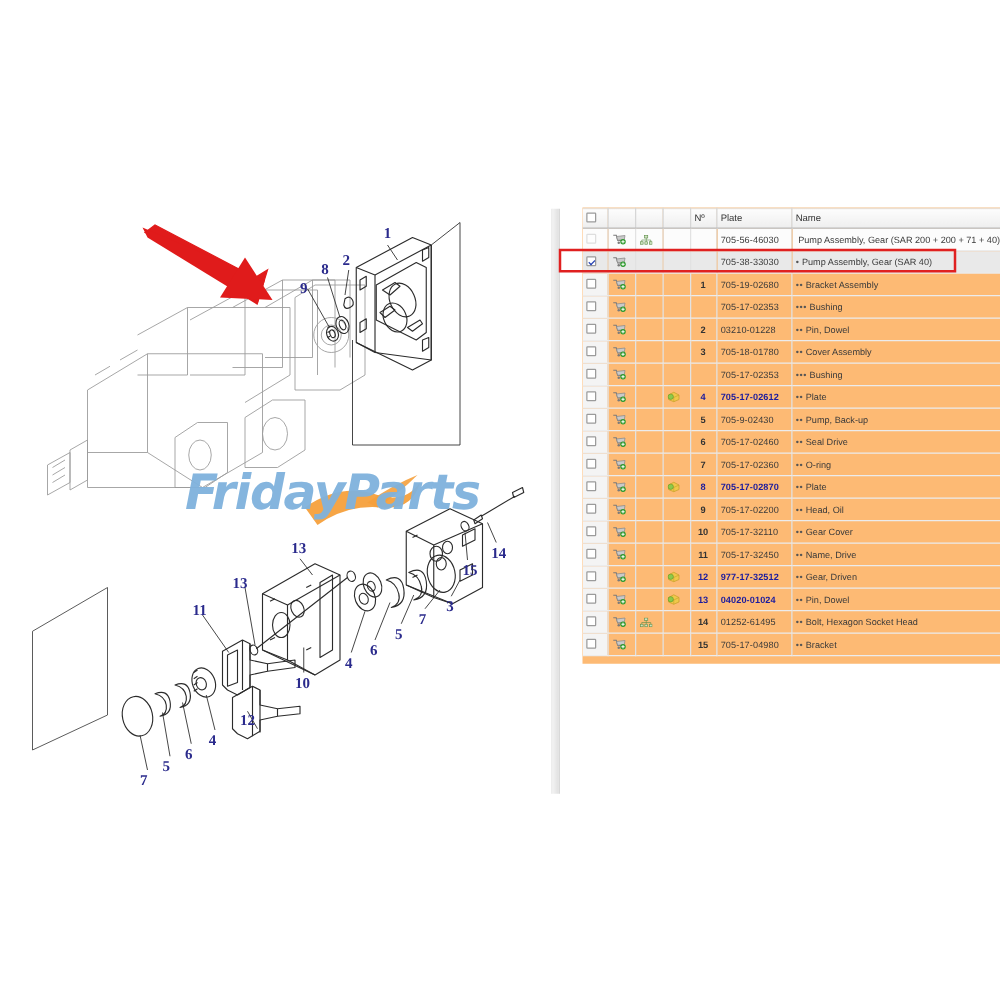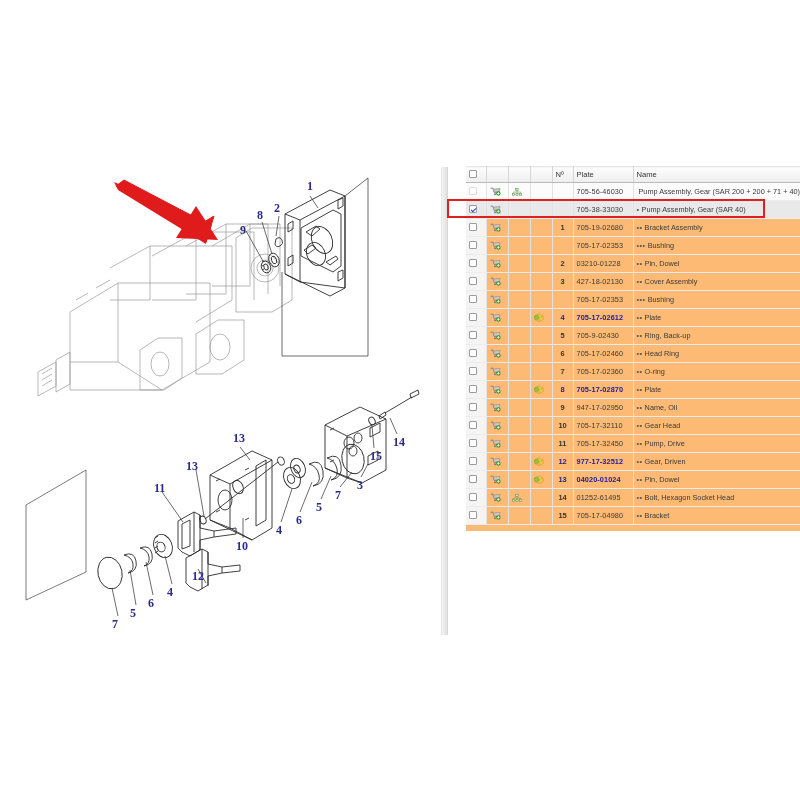--- a/index.html
+++ b/index.html
@@ -280,20 +280,27 @@
     <span class="callout" style="left:316px;top:501px;">5</span>
     <span class="callout" style="left:335px;top:489px;">7</span>
     <span class="callout" style="left:357px;top:479px;">3</span>
     <span class="callout" style="left:393px;top:436px;">14</span>
     <span class="callout" style="left:370px;top:450px;">15</span>
     <span class="callout" style="left:167px;top:586px;">4</span>
     <span class="callout" style="left:148px;top:597px;">6</span>
     <span class="callout" style="left:130px;top:607px;">5</span>
     <span class="callout" style="left:112px;top:618px;">7</span>
 
+    <div id="watermark">
+      <svg width="270" height="48" viewBox="0 0 270 48">
+        <path d="M96 34 q28 -20 58 -10 q22 7 34 -10 q-6 22 -30 20 q-28 -3 -52 14 Z" fill="#f5a03c" opacity="0.95"></path>
+        <path d="M146 30 q20 -14 40 -22 q-14 14 -32 26 Z" fill="#f5a03c" opacity="0.9"></path>
+      </svg>
+      <span class="wm-text">FridayParts</span>
+    </div>
   </div>
 
   <div id="splitter"></div>
 
   <div id="table-panel">
     <table class="parts">
       <colgroup>
         <col class="c-chk">
           <col class="c-ic1">
           <col class="c-ic2">
@@ -415,21 +422,21 @@
                   <path d="M0.6 1.2 L3 1.2 L4.2 5.4 L9.6 5.4" fill="none" stroke="#7a7a7a" stroke-width="0.9"></path>
                   <path d="M3.2 2.2 L10 1.4 L9.4 4.8 L4.1 5.2 Z" fill="#c9c9c9" stroke="#8a8a8a" stroke-width="0.6"></path>
                   <circle cx="5" cy="7.2" r="1" fill="#7a7a7a"></circle>
                   <circle cx="8.6" cy="7.2" r="1" fill="#7a7a7a"></circle>
                   <circle cx="8.4" cy="6.4" r="2.2" fill="#2e9b2e"></circle>
                   <path d="M8.4 5.1 L8.4 7.7 M7.1 6.4 L9.7 6.4" stroke="#fff" stroke-width="0.8"></path>
                 </svg></span></td>
             <td></td>
             <td></td>
             <td class="nr">3</td>
-            <td class="num">427-18-02130</td>
+            <td class="num">705-18-01780</td>
             <td class="name"><span class="dots">••</span><span>Cover Assembly</span></td>
             <td></td>
           </tr>
           <tr>
             <td class="col-chk"><span class="cbx"></span></td>
             <td><span class="ico ico-cart"><svg width="11" height="9" viewBox="0 0 11 9">
                   <path d="M0.6 1.2 L3 1.2 L4.2 5.4 L9.6 5.4" fill="none" stroke="#7a7a7a" stroke-width="0.9"></path>
                   <path d="M3.2 2.2 L10 1.4 L9.4 4.8 L4.1 5.2 Z" fill="#c9c9c9" stroke="#8a8a8a" stroke-width="0.6"></path>
                   <circle cx="5" cy="7.2" r="1" fill="#7a7a7a"></circle>
                   <circle cx="8.6" cy="7.2" r="1" fill="#7a7a7a"></circle>
@@ -471,38 +478,38 @@
                   <path d="M3.2 2.2 L10 1.4 L9.4 4.8 L4.1 5.2 Z" fill="#c9c9c9" stroke="#8a8a8a" stroke-width="0.6"></path>
                   <circle cx="5" cy="7.2" r="1" fill="#7a7a7a"></circle>
                   <circle cx="8.6" cy="7.2" r="1" fill="#7a7a7a"></circle>
                   <circle cx="8.4" cy="6.4" r="2.2" fill="#2e9b2e"></circle>
                   <path d="M8.4 5.1 L8.4 7.7 M7.1 6.4 L9.7 6.4" stroke="#fff" stroke-width="0.8"></path>
                 </svg></span></td>
             <td></td>
             <td></td>
             <td class="nr">5</td>
             <td class="num">705-9-02430</td>
-            <td class="name"><span class="dots">••</span><span>Ring, Back-up</span></td>
+            <td class="name"><span class="dots">••</span><span>Pump, Back-up</span></td>
             <td></td>
           </tr>
           <tr>
             <td class="col-chk"><span class="cbx"></span></td>
             <td><span class="ico ico-cart"><svg width="11" height="9" viewBox="0 0 11 9">
                   <path d="M0.6 1.2 L3 1.2 L4.2 5.4 L9.6 5.4" fill="none" stroke="#7a7a7a" stroke-width="0.9"></path>
                   <path d="M3.2 2.2 L10 1.4 L9.4 4.8 L4.1 5.2 Z" fill="#c9c9c9" stroke="#8a8a8a" stroke-width="0.6"></path>
                   <circle cx="5" cy="7.2" r="1" fill="#7a7a7a"></circle>
                   <circle cx="8.6" cy="7.2" r="1" fill="#7a7a7a"></circle>
                   <circle cx="8.4" cy="6.4" r="2.2" fill="#2e9b2e"></circle>
                   <path d="M8.4 5.1 L8.4 7.7 M7.1 6.4 L9.7 6.4" stroke="#fff" stroke-width="0.8"></path>
                 </svg></span></td>
             <td></td>
             <td></td>
             <td class="nr">6</td>
             <td class="num">705-17-02460</td>
-            <td class="name"><span class="dots">••</span><span>Head Ring</span></td>
+            <td class="name"><span class="dots">••</span><span>Seal Drive</span></td>
             <td></td>
           </tr>
           <tr>
             <td class="col-chk"><span class="cbx"></span></td>
             <td><span class="ico ico-cart"><svg width="11" height="9" viewBox="0 0 11 9">
                   <path d="M0.6 1.2 L3 1.2 L4.2 5.4 L9.6 5.4" fill="none" stroke="#7a7a7a" stroke-width="0.9"></path>
                   <path d="M3.2 2.2 L10 1.4 L9.4 4.8 L4.1 5.2 Z" fill="#c9c9c9" stroke="#8a8a8a" stroke-width="0.6"></path>
                   <circle cx="5" cy="7.2" r="1" fill="#7a7a7a"></circle>
                   <circle cx="8.6" cy="7.2" r="1" fill="#7a7a7a"></circle>
                   <circle cx="8.4" cy="6.4" r="2.2" fill="#2e9b2e"></circle>
@@ -542,56 +549,56 @@
                   <path d="M0.6 1.2 L3 1.2 L4.2 5.4 L9.6 5.4" fill="none" stroke="#7a7a7a" stroke-width="0.9"></path>
                   <path d="M3.2 2.2 L10 1.4 L9.4 4.8 L4.1 5.2 Z" fill="#c9c9c9" stroke="#8a8a8a" stroke-width="0.6"></path>
                   <circle cx="5" cy="7.2" r="1" fill="#7a7a7a"></circle>
                   <circle cx="8.6" cy="7.2" r="1" fill="#7a7a7a"></circle>
                   <circle cx="8.4" cy="6.4" r="2.2" fill="#2e9b2e"></circle>
                   <path d="M8.4 5.1 L8.4 7.7 M7.1 6.4 L9.7 6.4" stroke="#fff" stroke-width="0.8"></path>
                 </svg></span></td>
             <td></td>
             <td></td>
             <td class="nr">9</td>
-            <td class="num">947-17-02950</td>
-            <td class="name"><span class="dots">••</span><span>Name, Oil</span></td>
+            <td class="num">705-17-02200</td>
+            <td class="name"><span class="dots">••</span><span>Head, Oil</span></td>
             <td></td>
           </tr>
           <tr>
             <td class="col-chk"><span class="cbx"></span></td>
             <td><span class="ico ico-cart"><svg width="11" height="9" viewBox="0 0 11 9">
                   <path d="M0.6 1.2 L3 1.2 L4.2 5.4 L9.6 5.4" fill="none" stroke="#7a7a7a" stroke-width="0.9"></path>
                   <path d="M3.2 2.2 L10 1.4 L9.4 4.8 L4.1 5.2 Z" fill="#c9c9c9" stroke="#8a8a8a" stroke-width="0.6"></path>
                   <circle cx="5" cy="7.2" r="1" fill="#7a7a7a"></circle>
                   <circle cx="8.6" cy="7.2" r="1" fill="#7a7a7a"></circle>
                   <circle cx="8.4" cy="6.4" r="2.2" fill="#2e9b2e"></circle>
                   <path d="M8.4 5.1 L8.4 7.7 M7.1 6.4 L9.7 6.4" stroke="#fff" stroke-width="0.8"></path>
                 </svg></span></td>
             <td></td>
             <td></td>
             <td class="nr">10</td>
             <td class="num">705-17-32110</td>
-            <td class="name"><span class="dots">••</span><span>Gear Head</span></td>
+            <td class="name"><span class="dots">••</span><span>Gear Cover</span></td>
             <td></td>
           </tr>
           <tr>
             <td class="col-chk"><span class="cbx"></span></td>
             <td><span class="ico ico-cart"><svg width="11" height="9" viewBox="0 0 11 9">
                   <path d="M0.6 1.2 L3 1.2 L4.2 5.4 L9.6 5.4" fill="none" stroke="#7a7a7a" stroke-width="0.9"></path>
                   <path d="M3.2 2.2 L10 1.4 L9.4 4.8 L4.1 5.2 Z" fill="#c9c9c9" stroke="#8a8a8a" stroke-width="0.6"></path>
                   <circle cx="5" cy="7.2" r="1" fill="#7a7a7a"></circle>
                   <circle cx="8.6" cy="7.2" r="1" fill="#7a7a7a"></circle>
                   <circle cx="8.4" cy="6.4" r="2.2" fill="#2e9b2e"></circle>
                   <path d="M8.4 5.1 L8.4 7.7 M7.1 6.4 L9.7 6.4" stroke="#fff" stroke-width="0.8"></path>
                 </svg></span></td>
             <td></td>
             <td></td>
             <td class="nr">11</td>
             <td class="num">705-17-32450</td>
-            <td class="name"><span class="dots">••</span><span>Pump, Drive</span></td>
+            <td class="name"><span class="dots">••</span><span>Name, Drive</span></td>
             <td></td>
           </tr>
           <tr>
             <td class="col-chk"><span class="cbx"></span></td>
             <td><span class="ico ico-cart"><svg width="11" height="9" viewBox="0 0 11 9">
                   <path d="M0.6 1.2 L3 1.2 L4.2 5.4 L9.6 5.4" fill="none" stroke="#7a7a7a" stroke-width="0.9"></path>
                   <path d="M3.2 2.2 L10 1.4 L9.4 4.8 L4.1 5.2 Z" fill="#c9c9c9" stroke="#8a8a8a" stroke-width="0.6"></path>
                   <circle cx="5" cy="7.2" r="1" fill="#7a7a7a"></circle>
                   <circle cx="8.6" cy="7.2" r="1" fill="#7a7a7a"></circle>
                   <circle cx="8.4" cy="6.4" r="2.2" fill="#2e9b2e"></circle>

